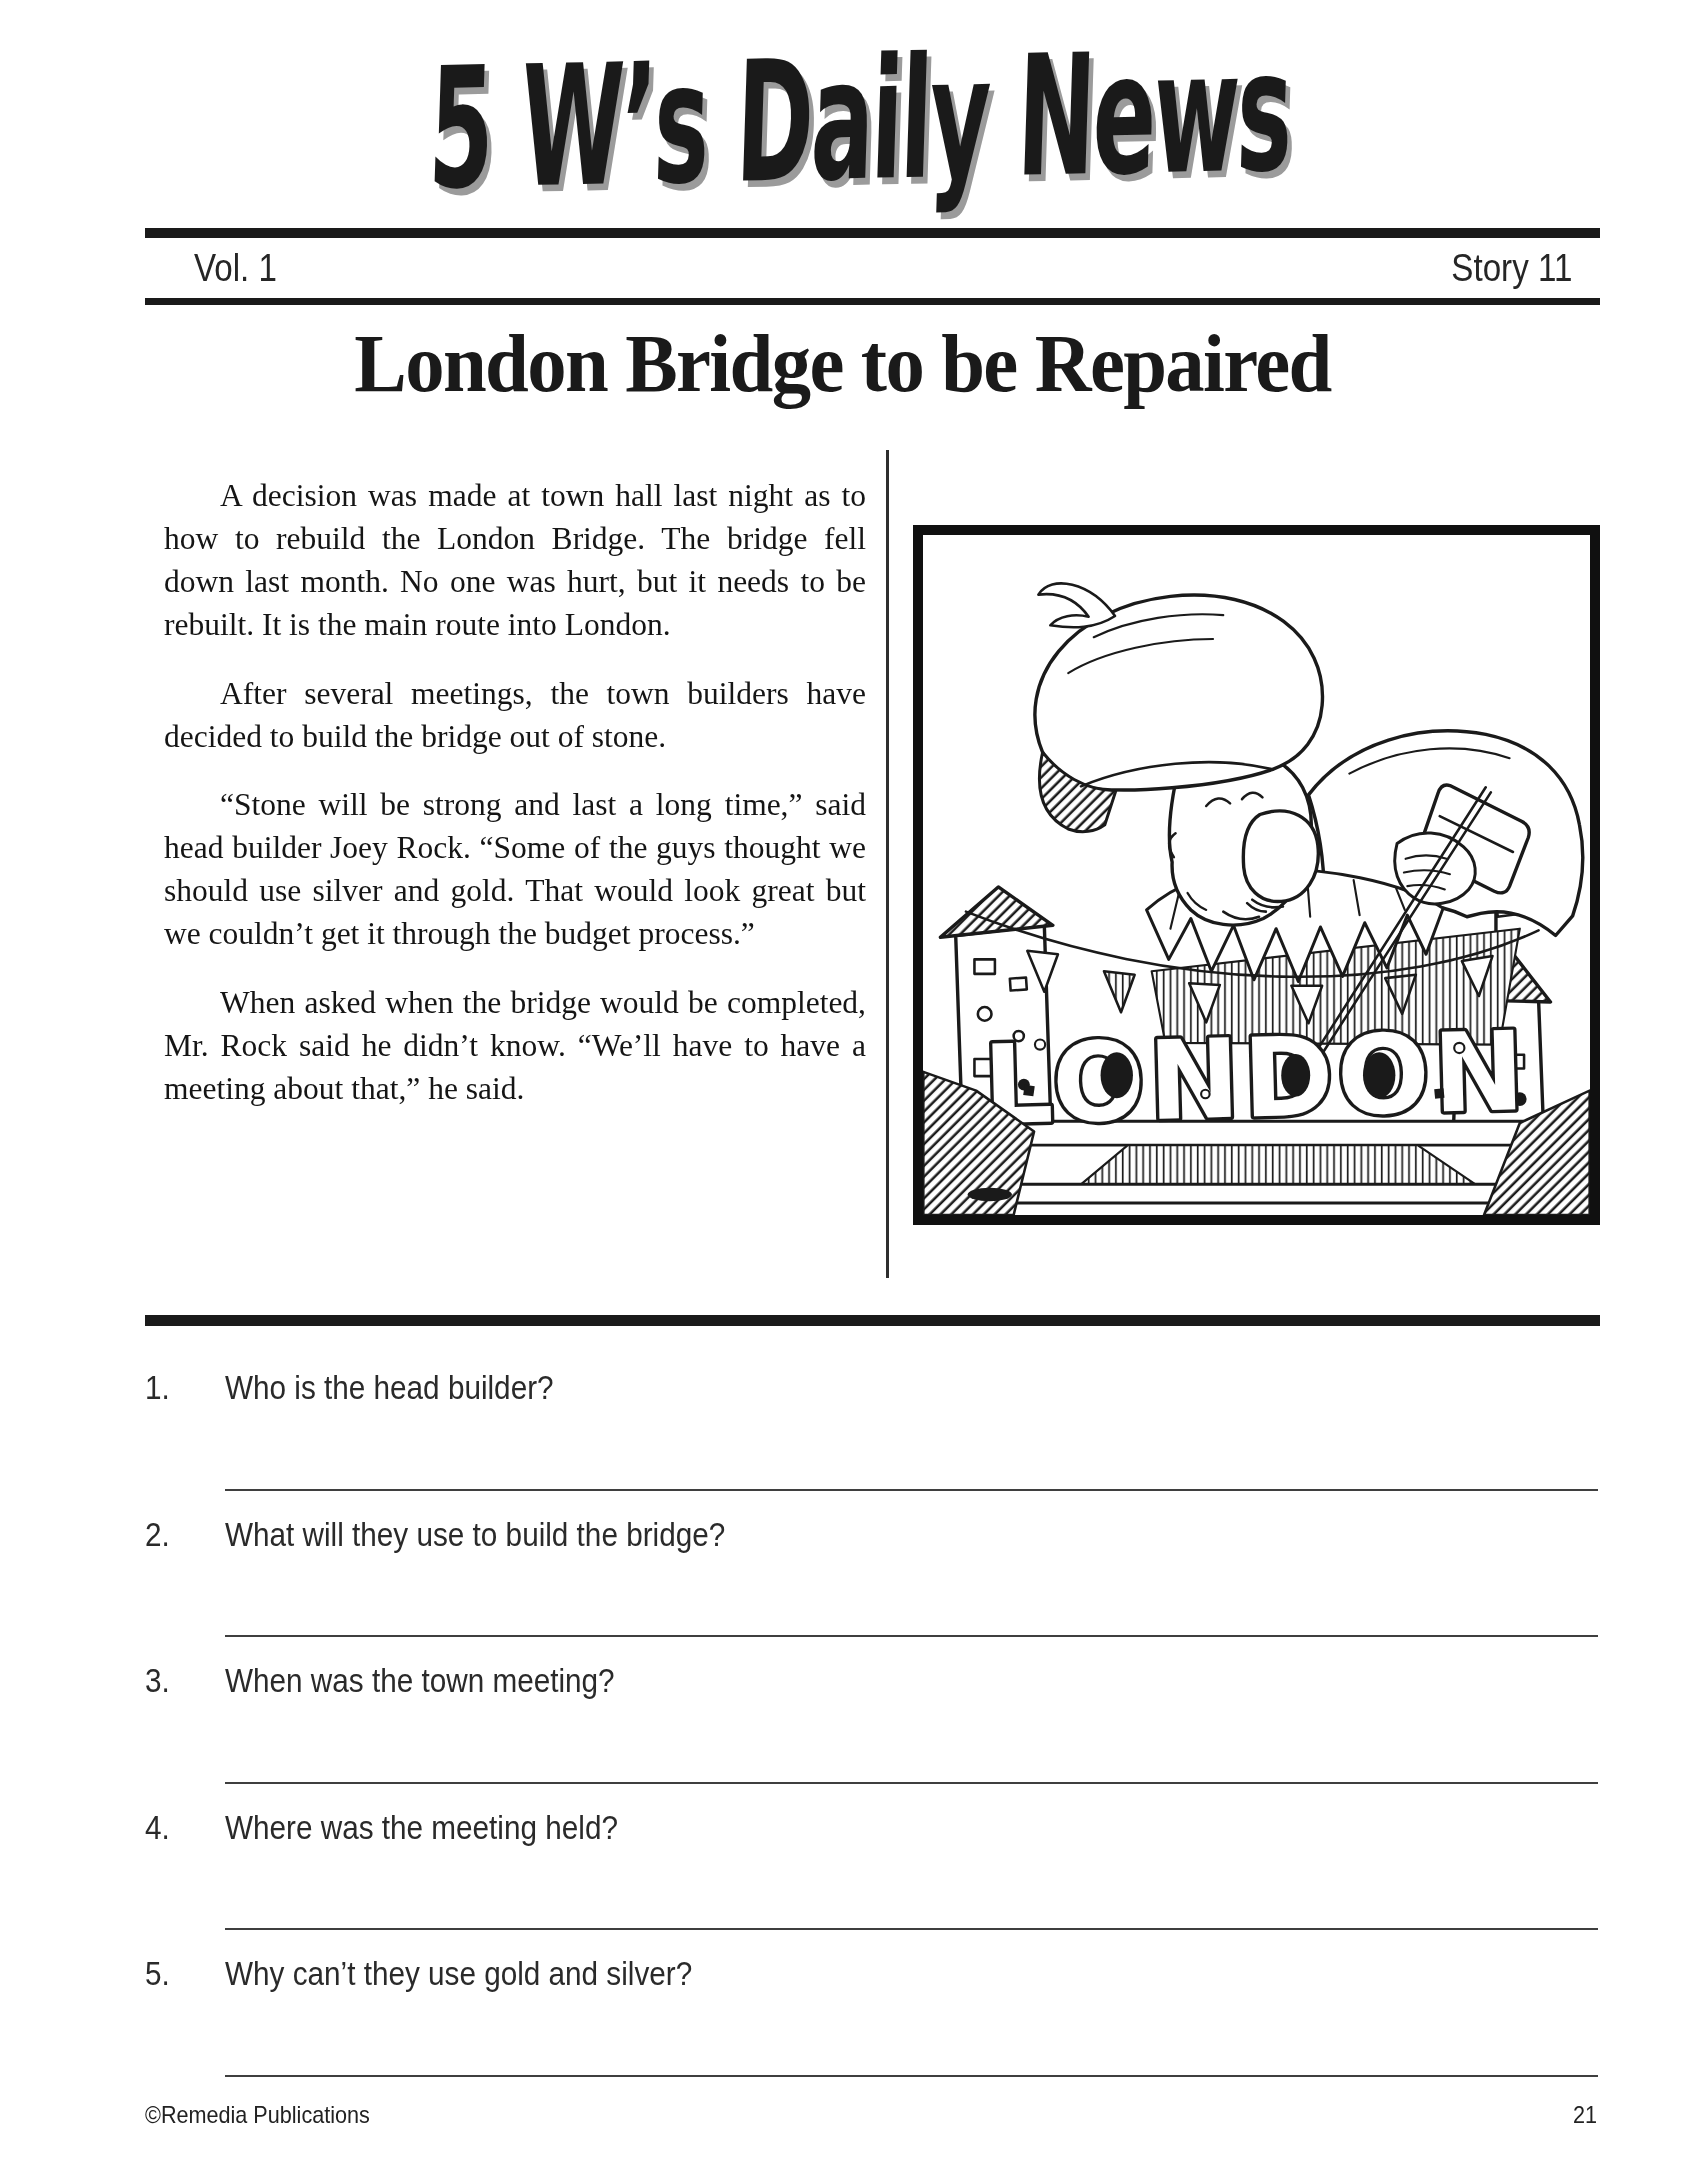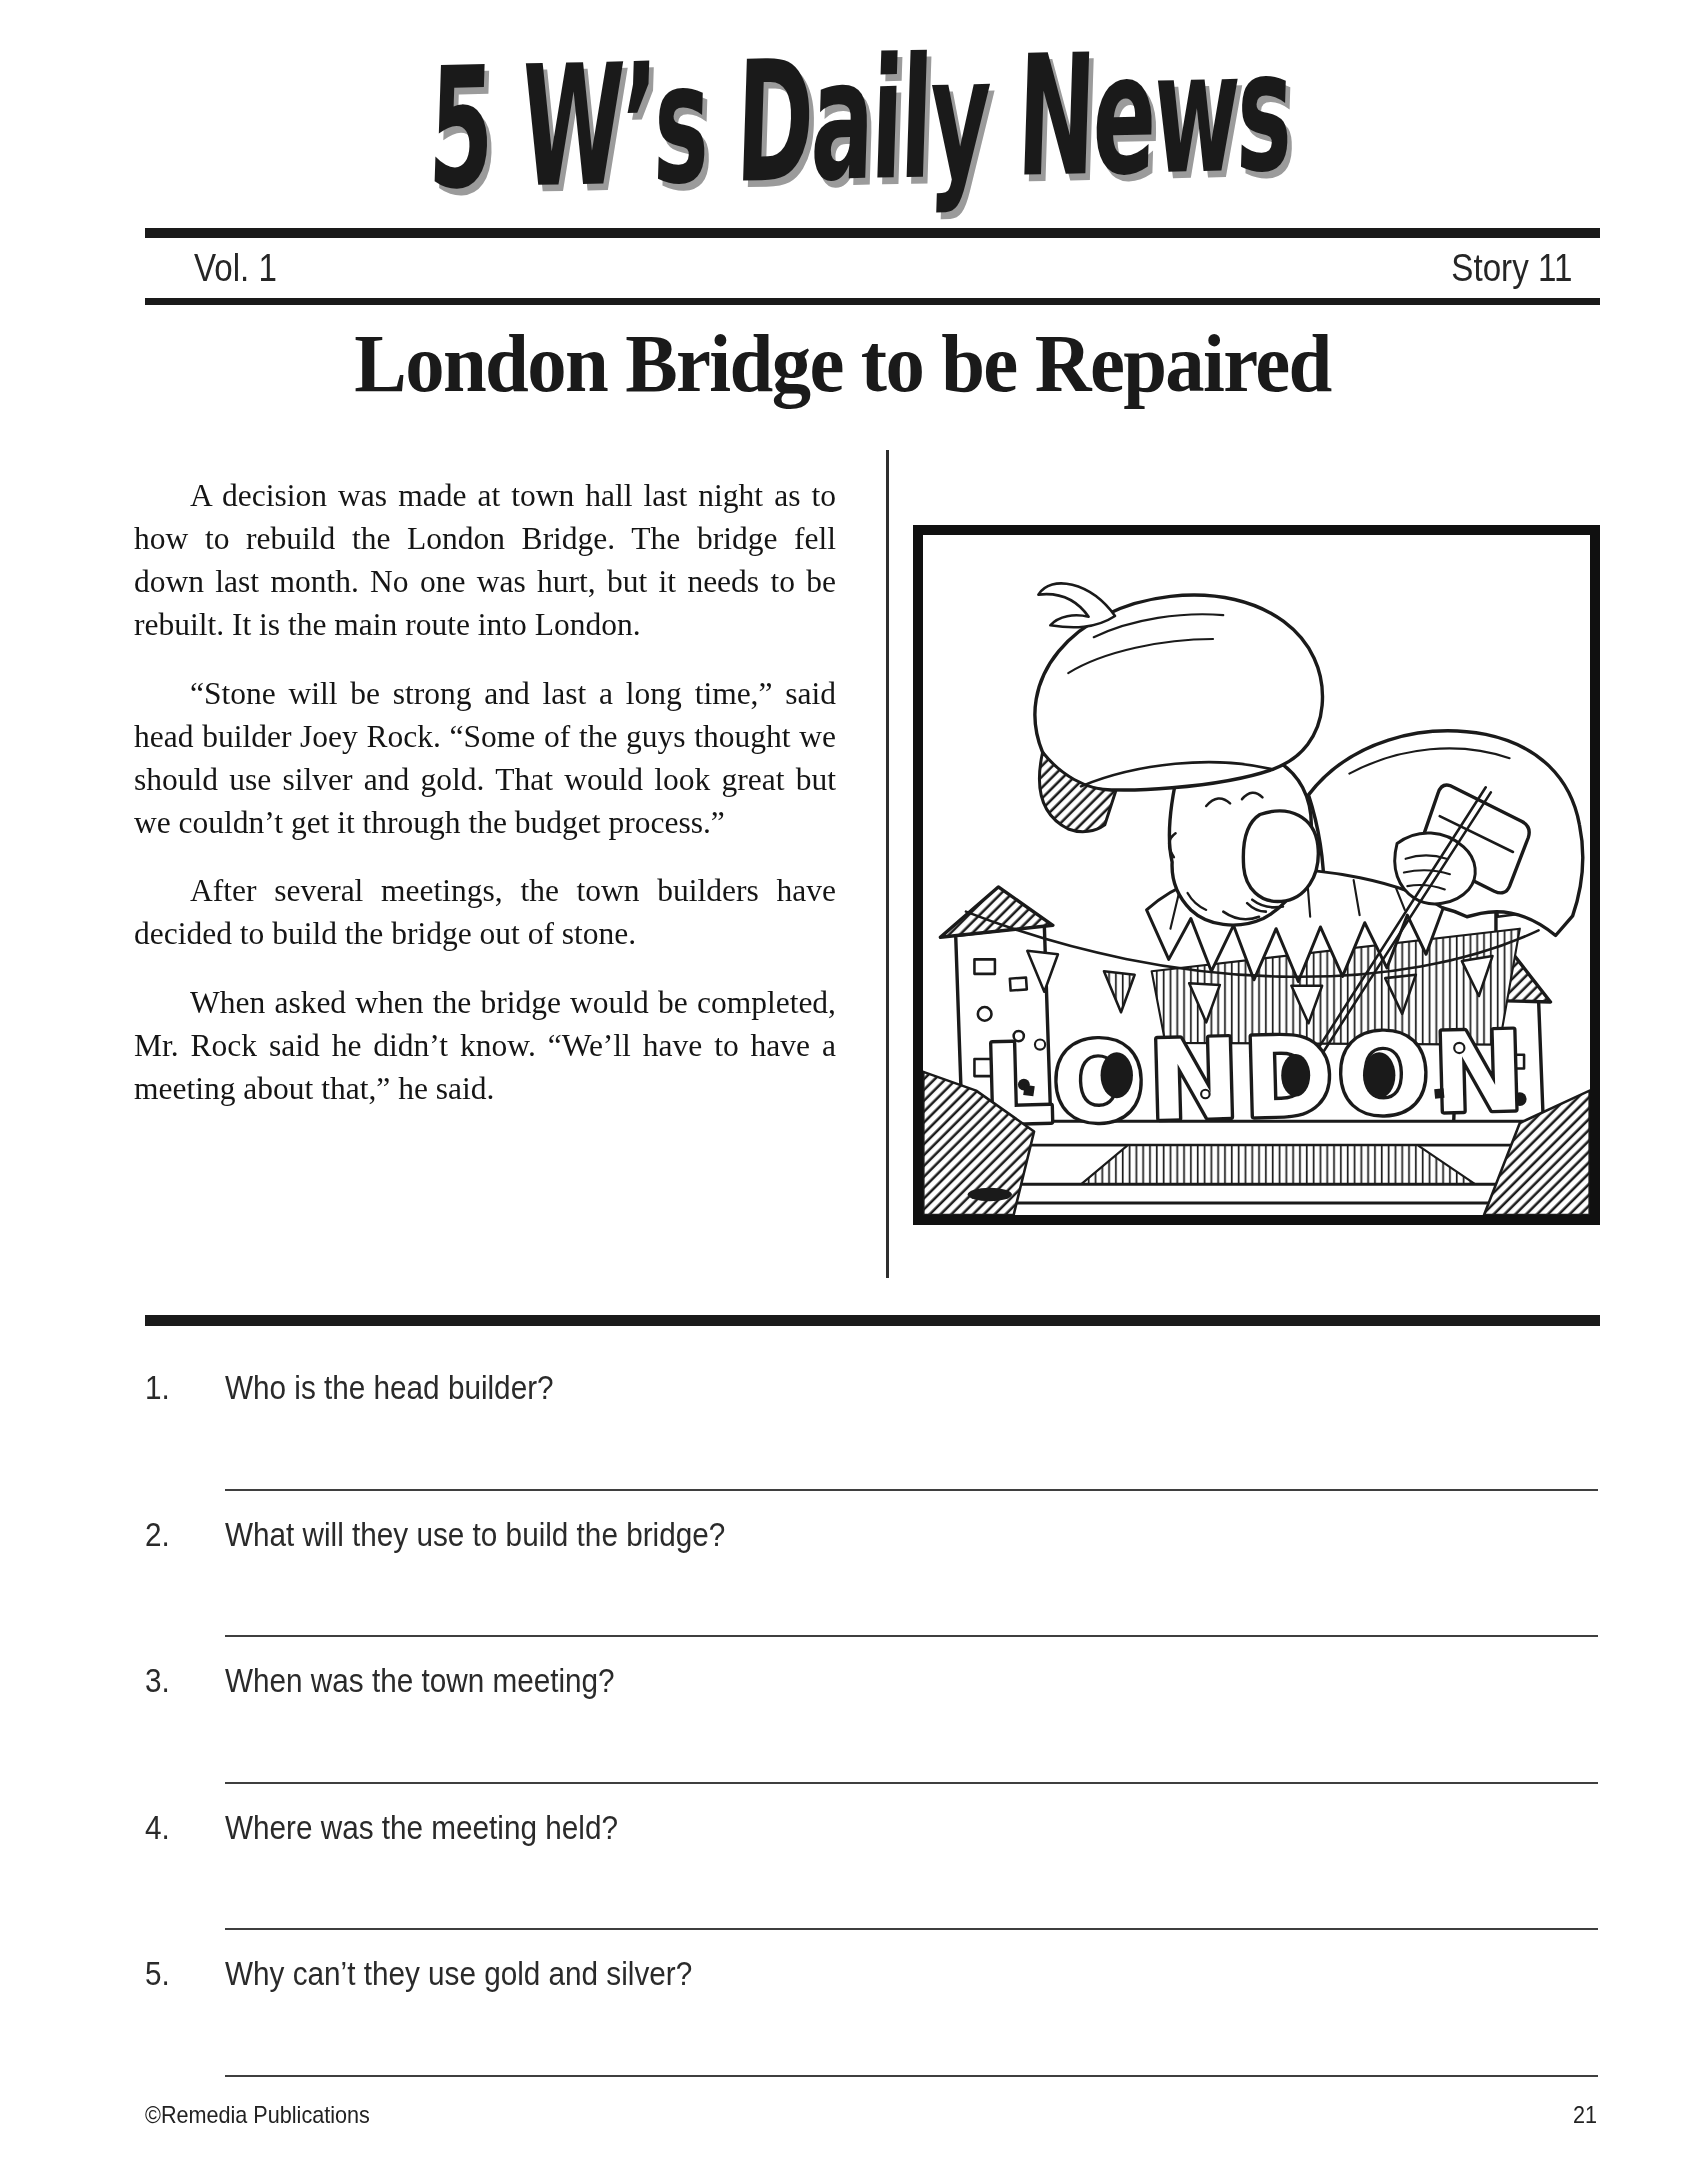--- a/index.html
+++ b/index.html
@@ -35,21 +35,21 @@
   
   .headline {
     position:absolute; top:317px; left:0; width:100%; text-align:center;
     font-family:"Liberation Serif", serif; font-weight:bold; font-size:82px;
     letter-spacing:-1.7px; white-space:nowrap;
     transform:scaleX(0.96); transform-origin:center;
   }
 
   
   .article-col {
-    position:absolute; top:474px; left:134px; width:702px;
+    position:absolute; top:474px; left:164px; width:702px;
     font-size:31.5px; line-height:43px; text-align:justify; color:#151515;
   }
   .article-col p { margin:0 0 25.6px 0; text-indent:56px; }
   .article-col p:last-child { margin-bottom:16px; }
 
   .column-divider { position:absolute; left:886px; top:450px; width:2.6px; height:828px; background:#2e2e2e; }
 
   .illustration-frame {
     position:absolute; left:913px; top:525px; width:687px; height:700px;
     border:10.2px solid #101010; background:#fff;
@@ -87,22 +87,22 @@
   <div class="masthead-row">
     <span class="vol-label">Vol. 1</span>
     <span class="story-label">Story 11</span>
   </div>
   <div class="rule rule-mid"></div>
 
   <div class="headline">London Bridge to be Repaired</div>
 
   <div class="article-col">
     <p>A decision was made at town hall last night as to how to rebuild the London Bridge. The bridge fell down last month. No one was hurt, but it needs to be rebuilt. It is the main route into London.</p>
+    <p>After several meetings, the town builders have decided to build the bridge out of stone.</p>
     <p>“Stone will be strong and last a long time,” said head builder Joey Rock. “Some of the guys thought we should use silver and gold. That would look great but we couldn’t get it through the budget process.”</p>
-    <p>After several meetings, the town builders have decided to build the bridge out of stone.</p>
     <p>When asked when the bridge would be completed, Mr. Rock said he didn’t know. “We’ll have to have a meeting about that,” he said.</p>
   </div>
 
   <div class="column-divider"></div>
 
   <div class="illustration-frame" role="img" aria-label="Hand-drawn cartoon of a builder in a floppy feathered hat and ruffled collar leaning over a bridge, pointing a stick at large LONDON block letters, with castle towers and pennant flags">
     <svg viewBox="0 0 782 798">
       <defs>
         <pattern id="hatch" width="9" height="9" patternUnits="userSpaceOnUse" patternTransform="rotate(45)">
           <rect width="9" height="9" fill="#fff"></rect>

